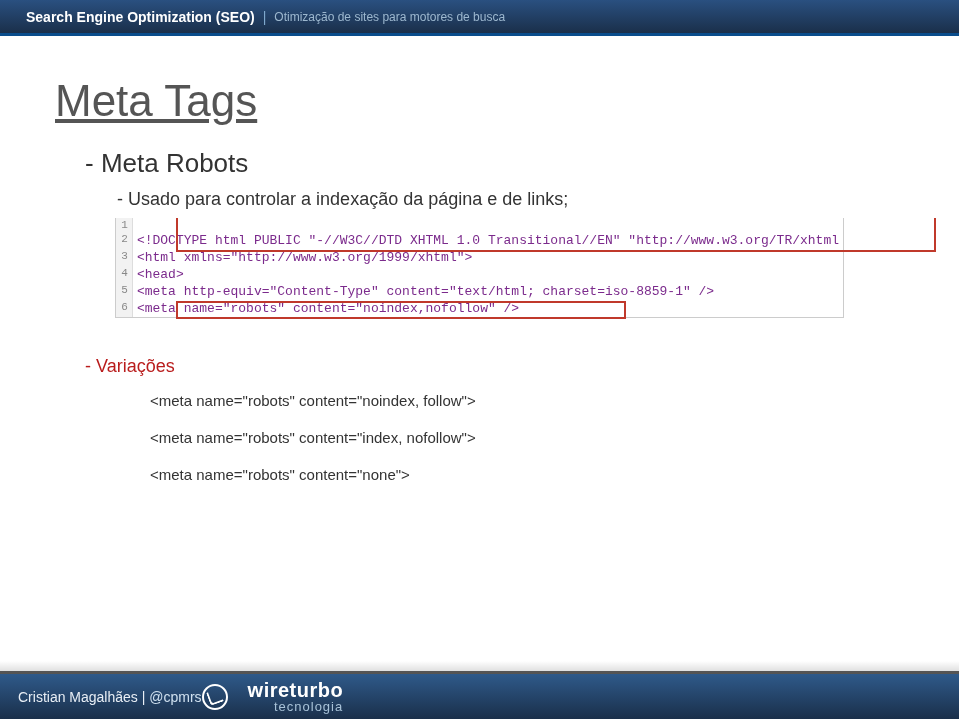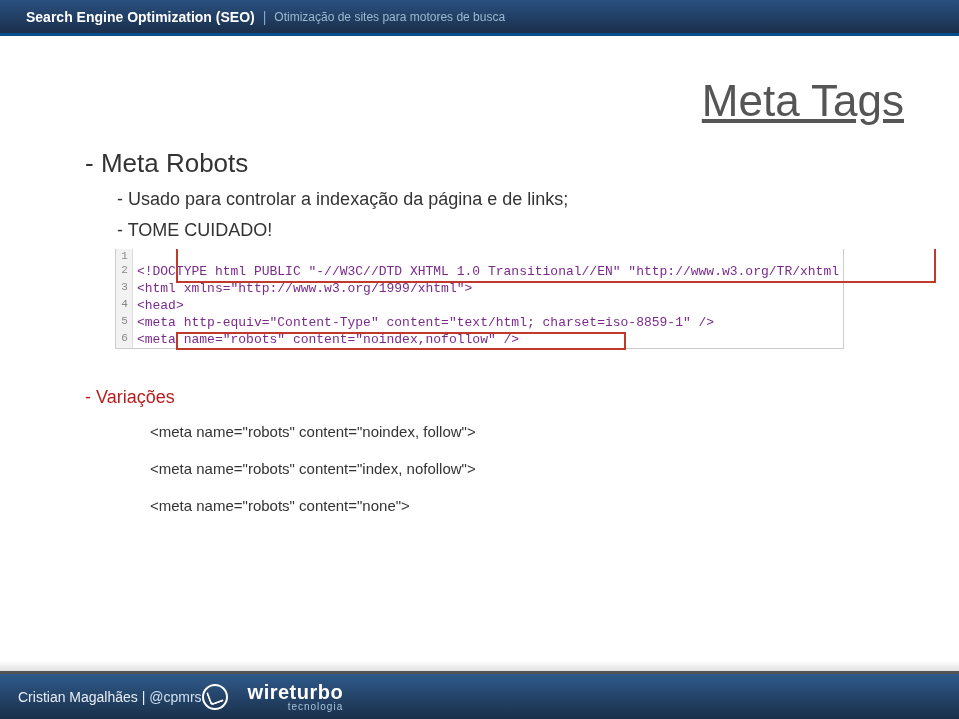--- a/index.html
+++ b/index.html
@@ -36,21 +36,20 @@
   }
   .slide {
     padding: 40px 55px 0 55px;
   }
   .slide-title {
     font-size: 44px;
     color: #555555;
     text-decoration: underline;
     font-weight: normal;
     margin-bottom: 22px;
-    text-align: right;
   }
   .bullet-1 {
     font-size: 26px;
     color: #333333;
     margin-left: 30px;
     margin-bottom: 8px;
   }
   .bullet-2 {
     font-size: 18px;
     color: #333333;
@@ -136,21 +135,21 @@
     content: "";
     width: 12px; height: 12px;
     border-left: 2px solid #fff;
     border-bottom: 2px solid #fff;
     border-radius: 0 0 0 4px;
     transform: rotate(-20deg);
     position: absolute;
   }
   .brand-text { display: flex; flex-direction: column; line-height: 1; }
   .brand-text .main { color: #fff; font-size: 20px; font-weight: bold; letter-spacing: 0.5px; }
-  .brand-text .sub { color: #a8c2d8; font-size: 10px; text-align: right; letter-spacing: 1px; }
+  .brand-text .sub { color: #a8c2d8; font-size: 13px; text-align: right; letter-spacing: 1px; }
   .footer-shadow {
     position: absolute;
     bottom: 48px; left: 0; right: 0; height: 10px;
     background: linear-gradient(to top, rgba(0,0,0,0.12), rgba(0,0,0,0));
     pointer-events: none;
   }
 </style>
 </head>
 <body>
 
@@ -158,21 +157,20 @@
   <span class="title-main">Search Engine Optimization (SEO)</span>
   <span class="sep">|</span>
   <span class="title-sub">Otimização de sites para motores de busca</span>
 </div>
 
 <div class="slide">
   <h1 class="slide-title">Meta Tags</h1>
 
   <div class="bullet-1">- Meta Robots</div>
   <div class="bullet-2">- Usado para controlar a indexação da página e de links;</div>
-  <div class="bullet-2">- TOME CUIDADO!</div>
 
   <div class="codewrap">
     <div class="code-block">
       <table>
         <tbody>
             <tr>
               <td class="gutter">1</td>
               <td class="line"></td>
             </tr>
         <tr>

